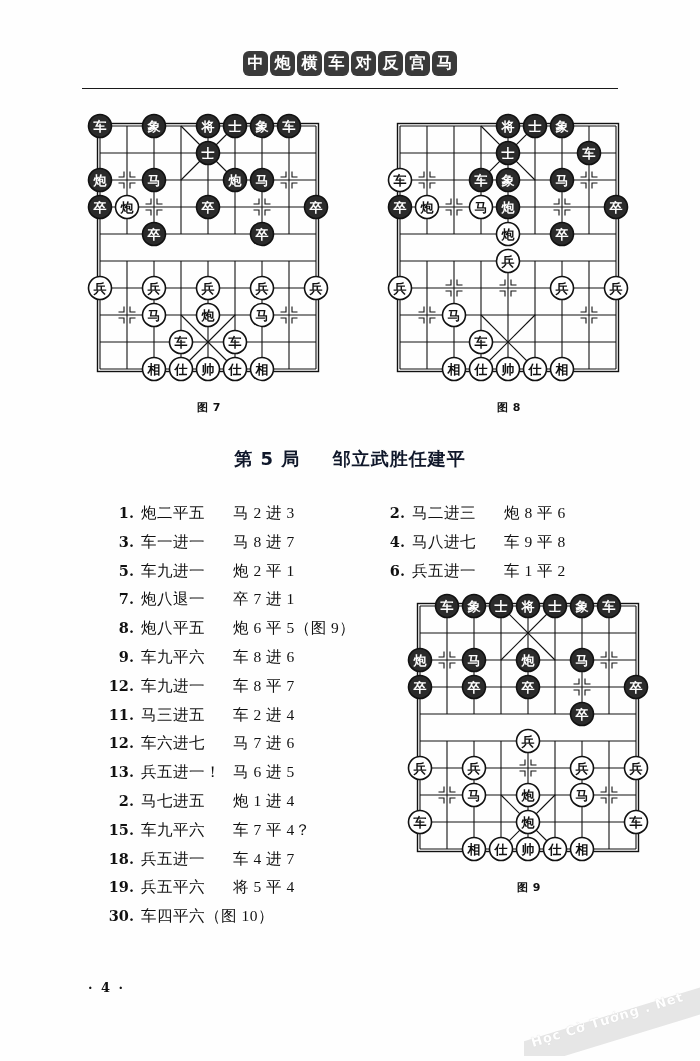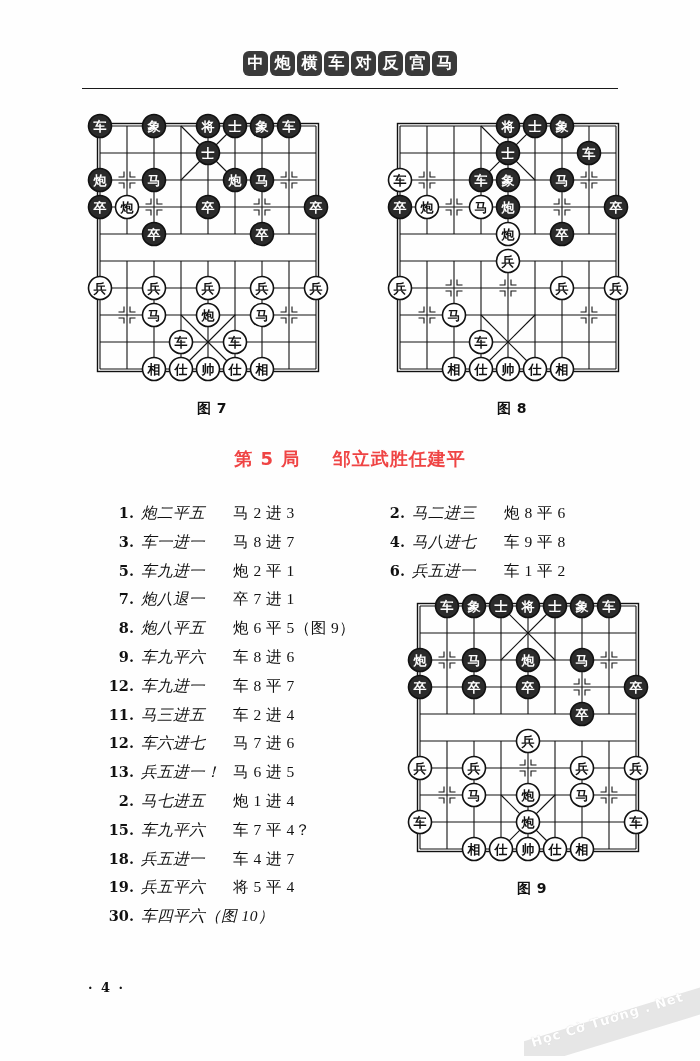--- a/index.html
+++ b/index.html
@@ -64,21 +64,21 @@
 
   
   .board {
     position: absolute;
   }
   .board-svg { display: block; }
 
   .caption {
     position: absolute;
     font-family: "DejaVu Sans", sans-serif;
-    font-size: 14px;
+    font-size: 11px;
     font-weight: bold;
     color: #111;
     letter-spacing: 0.5px;
   }
 
   
   .pc-text-b {
     fill: #ffffff;
     font-family: "DejaVu Sans", sans-serif;
     font-weight: bold;
@@ -99,21 +99,21 @@
   #game-heading {
     position: absolute;
     top: 447px;
     left: 0;
     width: 700px;
     text-align: center;
     font-family: "DejaVu Sans", sans-serif;
     font-size: 18px;
     font-weight: bold;
     letter-spacing: 1px;
-    color: #ef4444;
+    color: #0f172a;
   }
   #game-heading .gap { display: inline-block; width: 18px; }
 
   
   .movelist {
     position: absolute;
     font-family: "Liberation Serif", "DejaVu Serif", serif;
   }
   #moves-left { top: 503px; left: 104px; width: 280px; }
   #moves-right { top: 503px; left: 385px; width: 250px; }
@@ -132,21 +132,20 @@
     width: 30px;
     text-align: right;
     margin-right: 7px;
     flex: none;
   }
   #moves-right .move-no { width: 20px; }
   .move-red {
     display: inline-block;
     min-width: 92px;
     letter-spacing: 0.5px;
-    font-style: italic;
   }
   .move-black {
     display: inline-block;
     letter-spacing: 0.5px;
   }
 
   
   #page-number {
     position: absolute;
     top: 980px;

